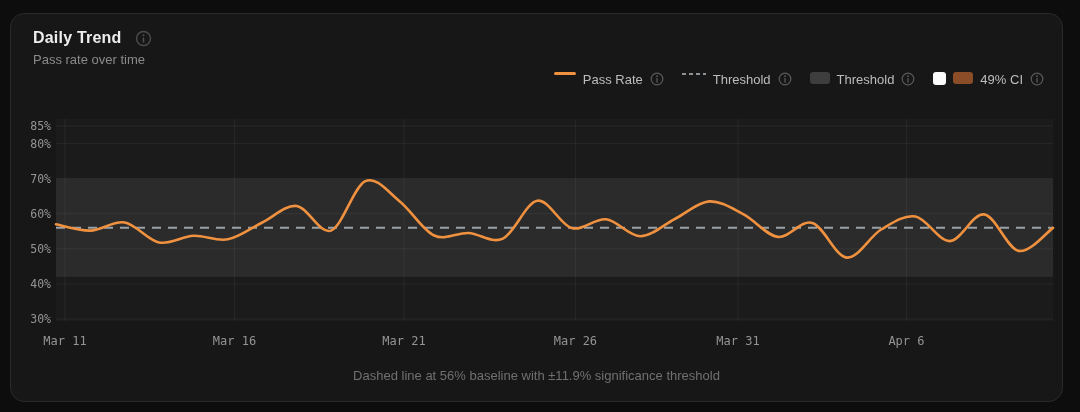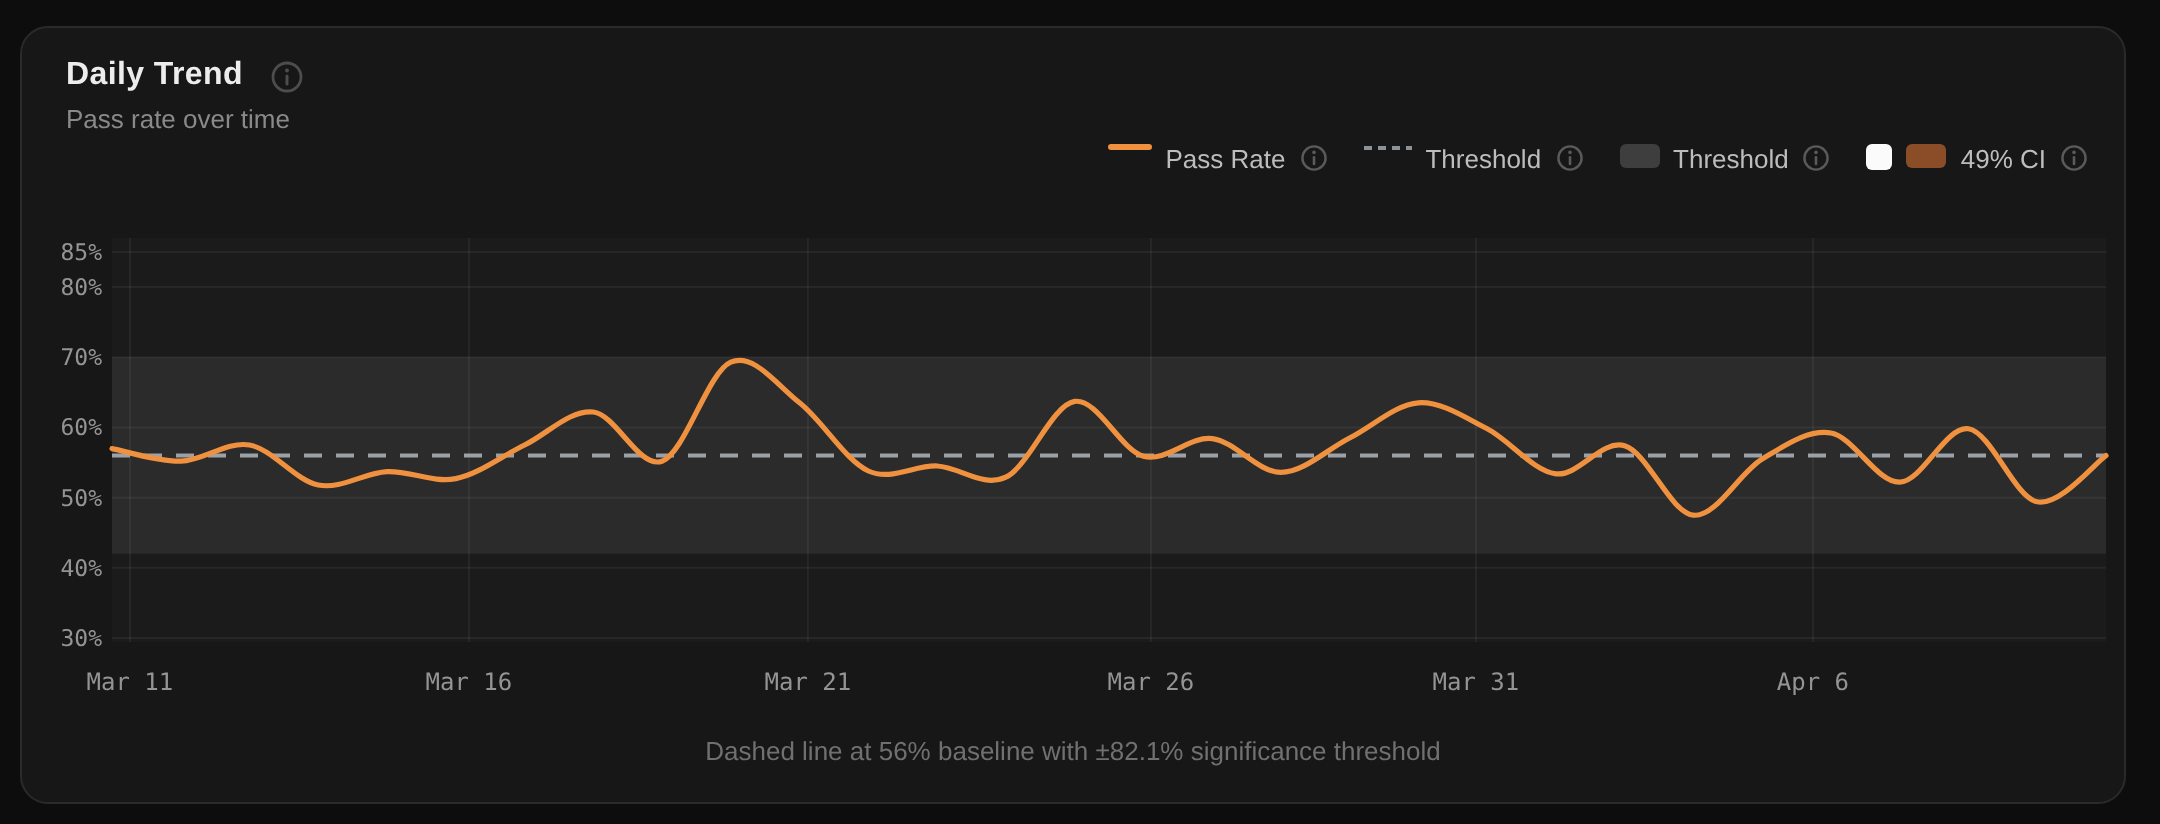--- a/index.html
+++ b/index.html
@@ -107,14 +107,14 @@
         <span class="sw-box" style="background: rgb(138, 77, 40);"></span>
         <span class="legend-label">49% CI</span>
         <svg width="14" height="14" viewBox="0 0 14 14" class="info">
           <circle cx="7" cy="7" r="5.8" fill="none" stroke="#5a5a5a" stroke-width="1.2"></circle>
           <line x1="7" y1="6.6" x2="7" y2="10" stroke="#5a5a5a" stroke-width="1.3" stroke-linecap="round"></line>
           <circle cx="7" cy="4.2" r="0.9" fill="#5a5a5a"></circle>
         </svg>
       </div>
     </div>
 
-  <div class="caption">Dashed line at 56% baseline with ±82.1% significance threshold</div>
+  <div class="caption">Dashed line at 56% baseline with ±11.9% significance threshold</div>
 </div>
 
 </body></html>

